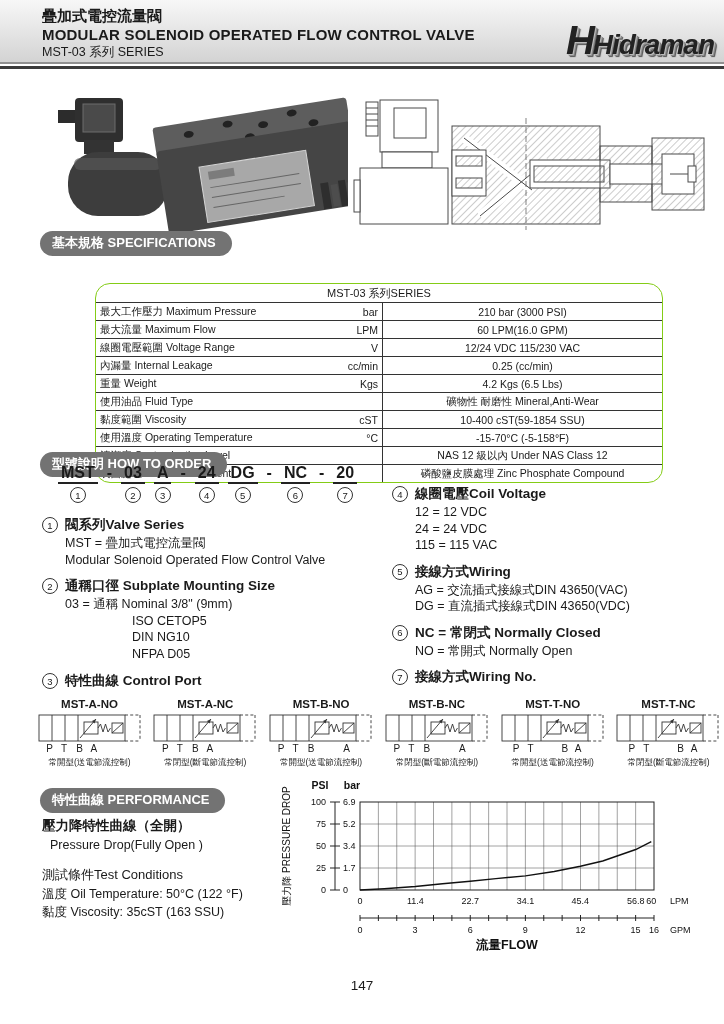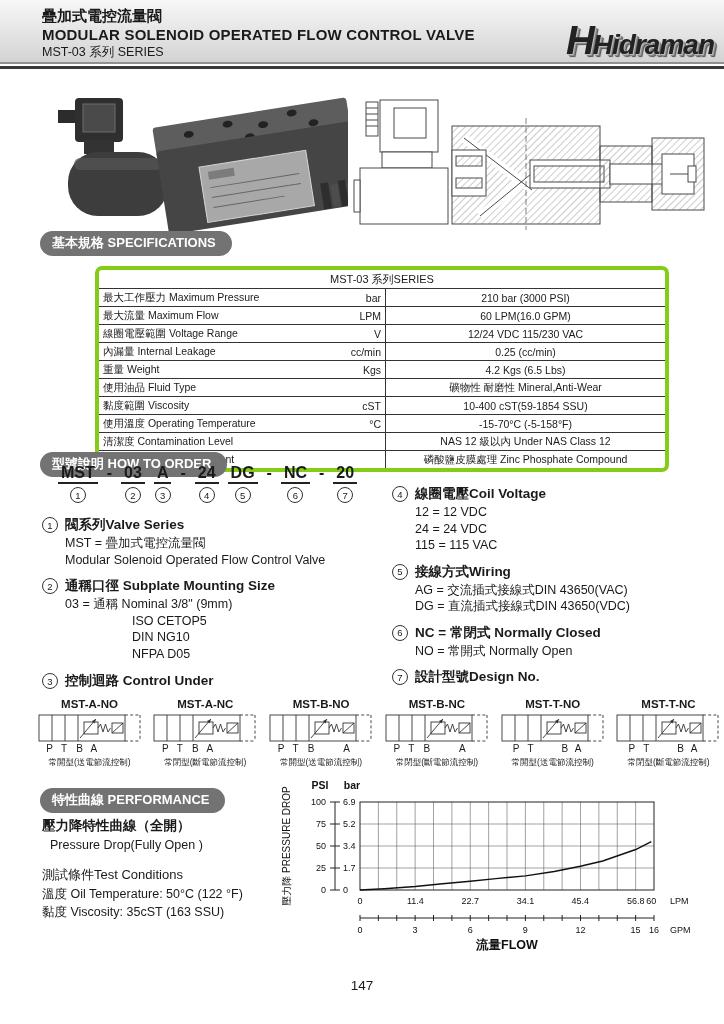--- a/index.html
+++ b/index.html
@@ -18,22 +18,22 @@
         color:#222;text-shadow:1px 1px 0 #bbb,2px 2px 0 #8a8a8a,3px 3px 1px #555;white-space:nowrap;}
   .logo .big-h{font-size:40px;letter-spacing:-2px;}
   .logo .word{font-size:28px;letter-spacing:-1px;}
   
   .badge{position:absolute;background:#737373;color:#fff;font-size:13px;font-weight:bold;
          padding:3px 16px 4px 12px;border-radius:14px;white-space:nowrap;}
   
   .photo{position:absolute;left:48px;top:92px;}
   .xsec{position:absolute;left:352px;top:98px;}
   
-  .spec-wrap{position:absolute;left:95px;top:266px;width:566px;border:4px solid #84cc16;
-             border-radius:7px;overflow:hidden;}
+  .spec-wrap{position:absolute;left:95px;top:283px;width:566px;border:1px solid #84cc16;
+             border-radius:15px;overflow:hidden;}
   table.spec{border-collapse:collapse;width:100%;font-size:10.5px;}
   table.spec td,table.spec th{border-top:1px solid #333;padding:1.5px 4px;height:13px;}
   table.spec tr:first-child th{border-top:none;}
   th.sp-head{font-weight:normal;text-align:center;font-size:11px;}
   td.c-label{padding-left:10px;text-align:left;width:215px;}
   td.c-unit{text-align:right;width:55px;border-right:1px solid #333;padding-right:7px;}
   td.c-value{text-align:center;}
   
   .code-row{position:absolute;left:58px;top:464px;display:flex;align-items:flex-start;gap:9px;
             font-weight:bold;font-size:16px;}
@@ -295,28 +295,28 @@
       <div class="order-item">
         <div class="oi-head">
           <span class="circ">6</span>
           <span class="oi-title">NC = 常閉式 Normally Closed</span>
         </div>
         <div class="oi-line">NO = 常開式 Normally Open</div>
       </div>
       <div class="order-item">
         <div class="oi-head">
           <span class="circ">7</span>
-          <span class="oi-title">設計型號Design No.</span>
+          <span class="oi-title">接線方式Wiring No.</span>
         </div>
       </div>
     </div>
 
   <div class="cp-title oi-head" style="position:absolute;">
     <span class="circ">3</span>
-    <span class="oi-title">控制迴路 Control Under</span>
+    <span class="oi-title">特性曲線 Control Port</span>
   </div>
   <div class="diags">
       <div class="diag">
         <div class="diag-name">MST-A-NO</div>
         <svg class="schem" viewBox="0 0 104 30">
       <rect x="1" y="2" width="86" height="26" class="sc-s"></rect>
       <line x1="14" y1="2" x2="14" y2="28" class="sc-s"></line>
       <line x1="27" y1="2" x2="27" y2="28" class="sc-s"></line>
       <line x1="40" y1="2" x2="40" y2="28" class="sc-s"></line>
       <line x1="87" y1="2" x2="102" y2="2" class="sc-d"></line>

